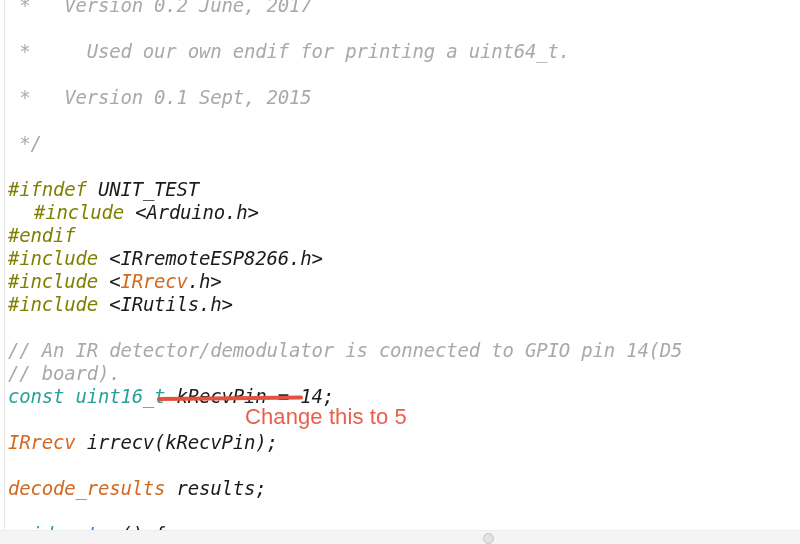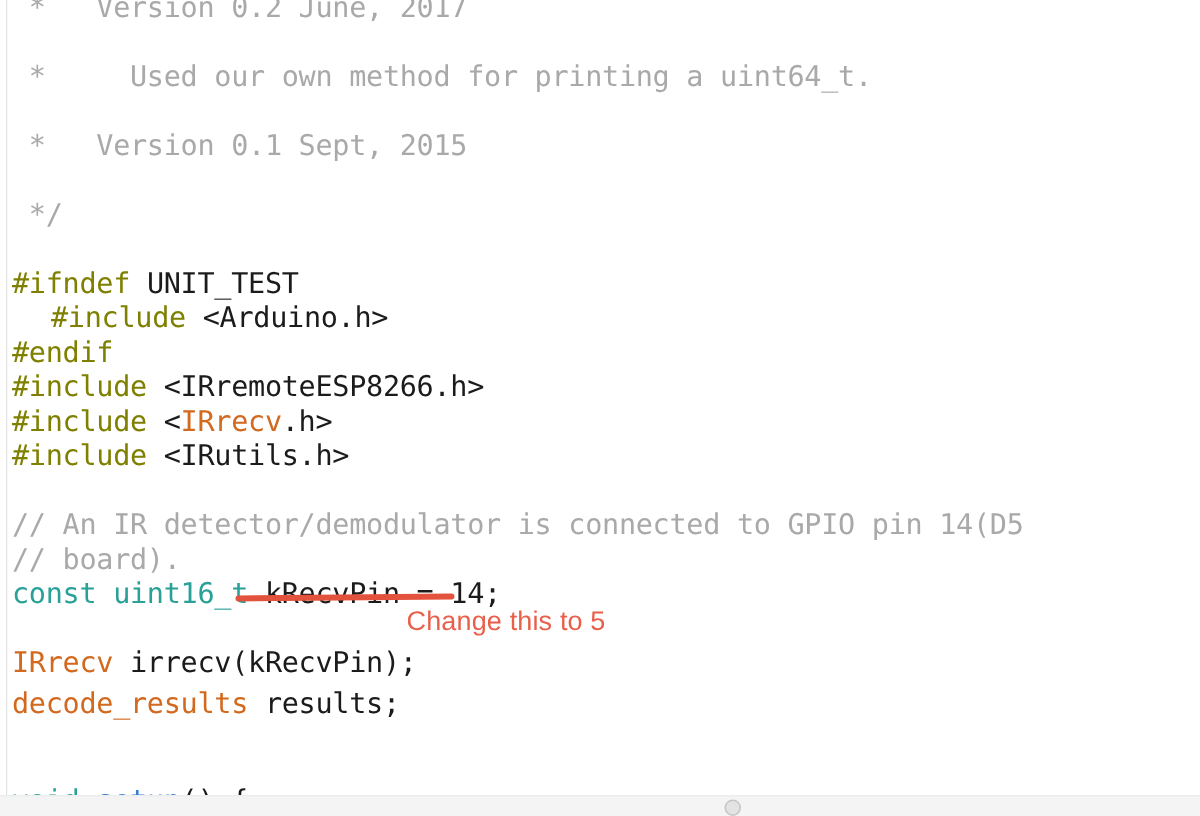--- a/index.html
+++ b/index.html
@@ -49,20 +49,21 @@
   }
 
   
   .code {
     position: absolute;
     left: 0;
     top: 0;
     width: 692px;
     height: 531px;
     overflow: hidden;
+    font-style: italic;
   }
   .line {
     position: absolute;
     left: 8px;
     height: 23px;
     line-height: 23px;
     font-family: "DejaVu Sans Mono", monospace;
     font-size: 19px;
     letter-spacing: -0.2px;
     white-space: pre;
@@ -87,25 +88,24 @@
     background: #e2523c;
     border-radius: 2px;
     transform: rotate(-0.55deg);
     transform-origin: left center;
   }
   .annot {
     position: absolute;
     left: 245px;
     top: 404px;
     font-family: "Liberation Sans", sans-serif;
-    font-size: 18px;
+    font-size: 22px;
     color: #e8604c;
     white-space: nowrap;
     letter-spacing: 0.1px;
-    margin-left: 26px;
   }
 
   
   .hscroll {
     position: absolute;
     left: 0;
     bottom: 0;
     width: 800px;
     height: 13px;
     background: #f4f4f4;
@@ -150,38 +150,38 @@
       <div class="gutter-num" style="top: 408px;"></div>
       <div class="gutter-num" style="top: 431px;"></div>
       <div class="gutter-num" style="top: 454px;"></div>
       <div class="gutter-num" style="top: 477px;"></div>
       <div class="gutter-num" style="top: 500px;"></div>
       <div class="gutter-num" style="top: 523px;"></div>
     </div>
 
   <div class="code" id="code-surface">
       <div class="line" style="top: -6px;"><span class="cmt"> *   Version 0.2 June, 2017</span></div>
-      <div class="line" style="top: 40px;"><span class="cmt"> *     Used our own method for printing a uint64_t.</span></div>
+      <div class="line" style="top: 40px;"><span class="cmt"> *     Used our own endif for printing a uint64_t.</span></div>
       <div class="line" style="top: 86px;"><span class="cmt"> *   Version 0.1 Sept, 2015</span></div>
       <div class="line" style="top: 132px;"><span class="cmt"> */</span></div>
       <div class="line" style="top: 155px;"></div>
       <div class="line" style="top: 178px; text-align: center;"><span class="pre">#ifndef</span><span class="plain"> UNIT_TEST</span></div>
       <div class="line" style="top: 201px; margin-left: 26px;"><span class="pre">#include</span><span class="plain"> &lt;Arduino.h&gt;</span></div>
       <div class="line" style="top: 224px;"><span class="pre">#endif</span></div>
       <div class="line" style="top: 247px;"><span class="pre">#include</span><span class="plain"> &lt;IRremoteESP8266.h&gt;</span></div>
       <div class="line" style="top: 270px;"><span class="pre">#include</span><span class="plain"> &lt;</span><span class="org">IRrecv</span><span class="plain">.h&gt;</span></div>
       <div class="line" style="top: 293px;"><span class="pre">#include</span><span class="plain"> &lt;IRutils.h&gt;</span></div>
       <div class="line" style="top: 316px;"></div>
       <div class="line" style="top: 339px;"><span class="cmt">// An IR detector/demodulator is connected to GPIO pin 14(D5 on a NodeMCU</span></div>
       <div class="line" style="top: 362px;"><span class="cmt">// board).</span></div>
       <div class="line" style="top: 385px;"><span class="typ">const uint16_t</span><span class="plain"> kRecvPin = 14;</span></div>
       <div class="line" style="top: 408px;"></div>
       <div class="line" style="top: 431px;"><span class="org">IRrecv</span><span class="plain"> irrecv(kRecvPin);</span></div>
       <div class="line" style="top: 454px;"></div>
-      <div class="line" style="top: 458px;"><span class="org">decode_results</span><span class="plain"> results;</span></div>
+      <div class="line" style="top: 477px;"><span class="org">decode_results</span><span class="plain"> results;</span></div>
       <div class="line" style="top: 500px;"></div>
       <div class="line" style="top: 523px;"><span class="typ">void</span><span class="fn"> setup</span><span class="plain">() {</span></div>
     </div>
 
   <div class="underline"></div>
   <div class="annot">Change this to 5</div>
 
   <div class="hscroll">
     <div class="hscroll-grip"></div>
   </div>

